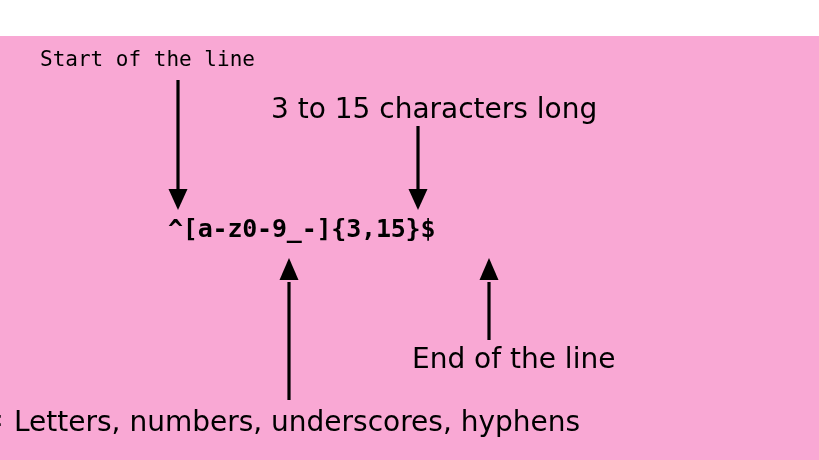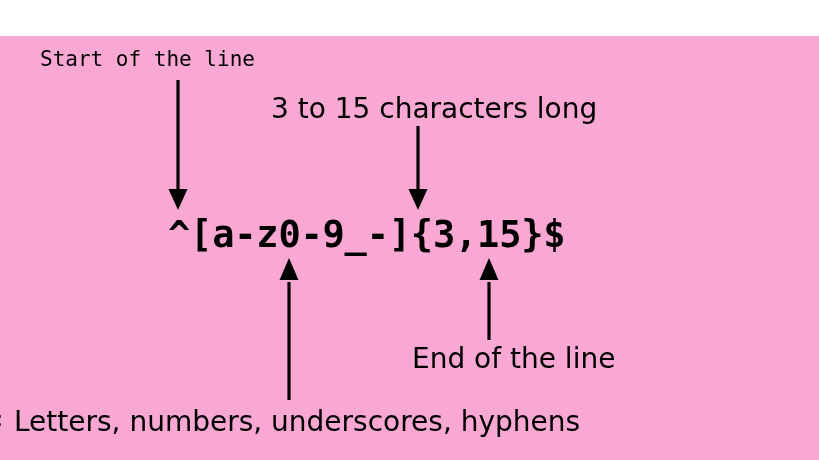--- a/index.html
+++ b/index.html
@@ -38,21 +38,21 @@
     font-family: "DejaVu Sans", sans-serif;
     font-size: 28px;
   }
 
   
   #regex-expression {
     position: absolute;
     left: 168px;
     top: 180px;
     font-family: "DejaVu Sans Mono", monospace;
-    font-size: 37px;
+    font-size: 25px;
     font-weight: bold;
     letter-spacing: -0.2px;
     white-space: pre;
     color: #000000;
     line-height: 1;
   }
 
   
   #label-start      { left: 40px;  top: 13px; }
   #label-length     { left: 271px; top: 59px; }

